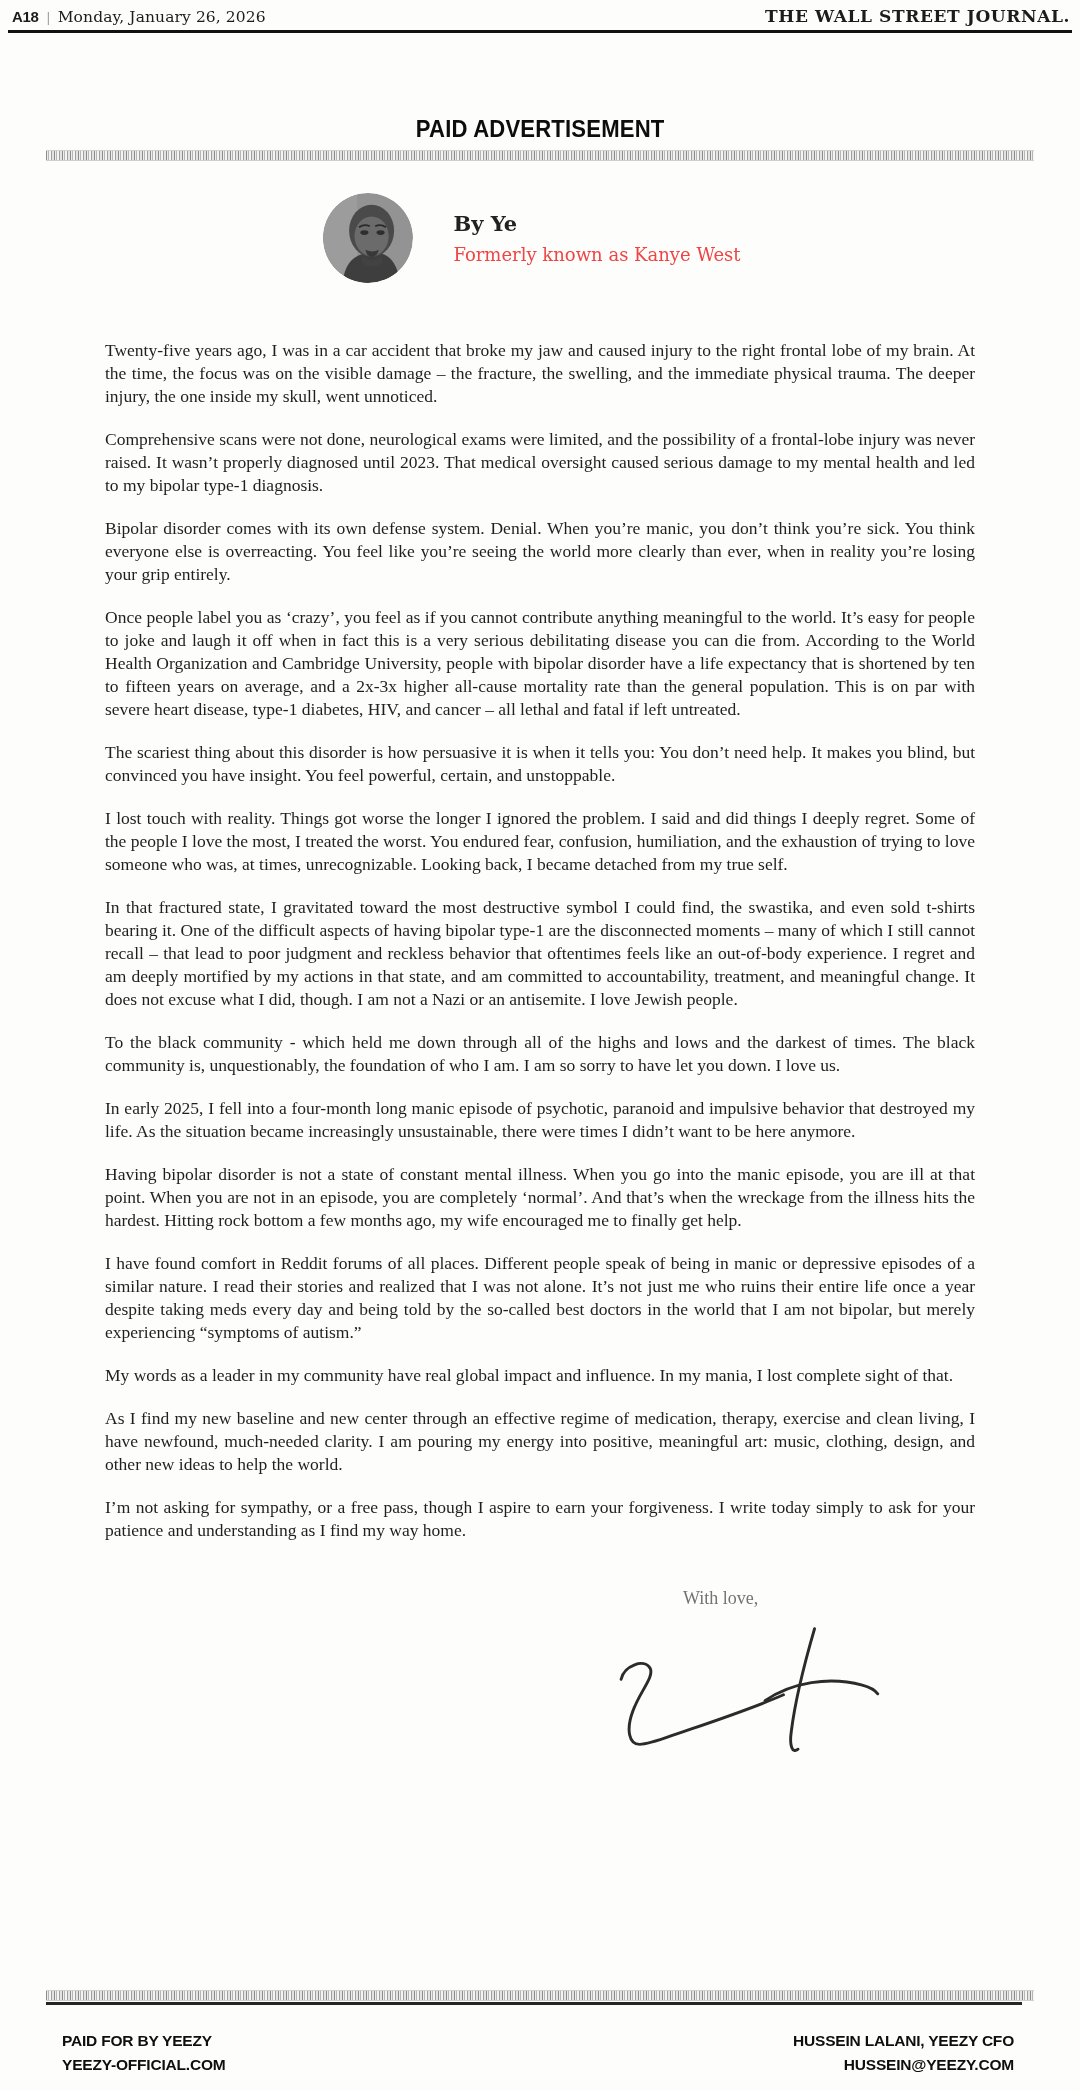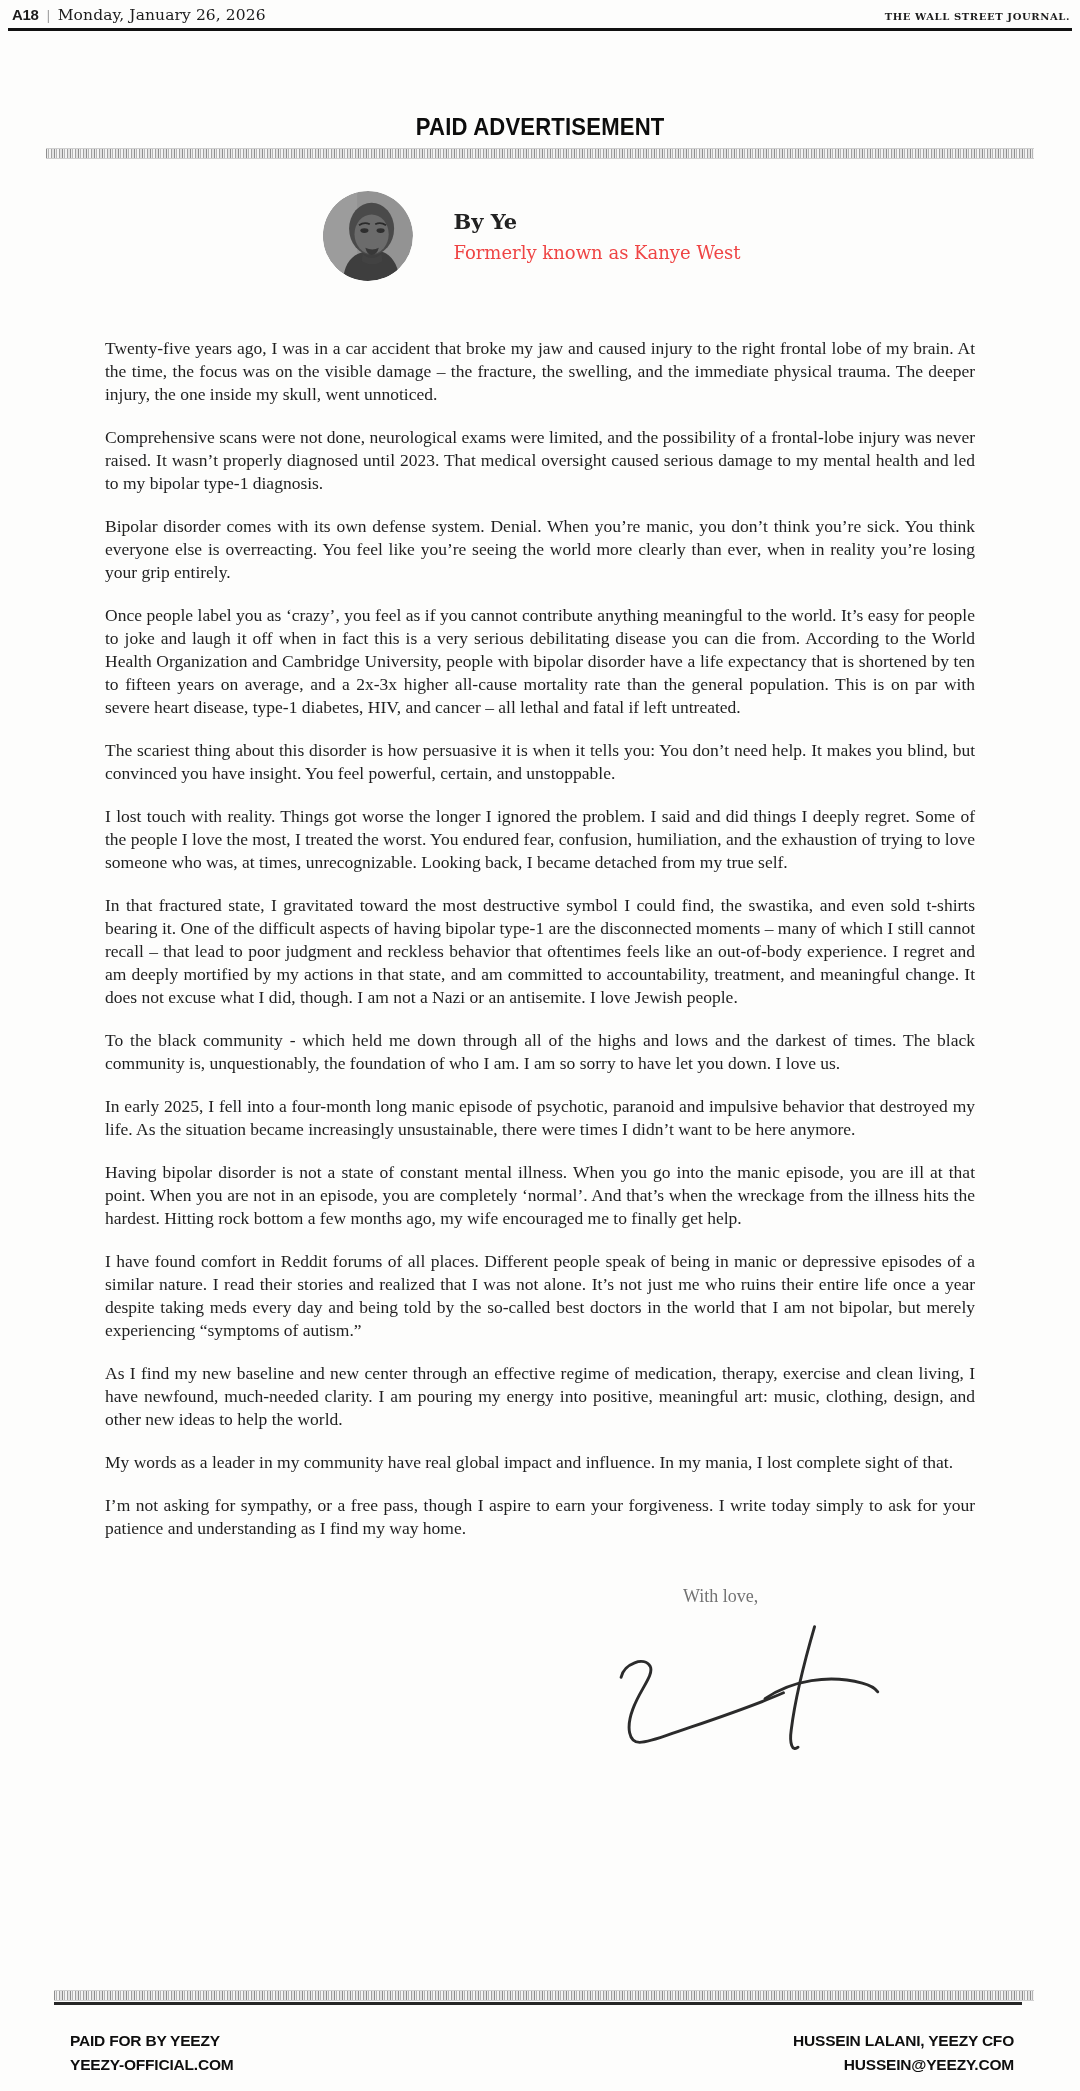--- a/index.html
+++ b/index.html
@@ -32,21 +32,21 @@
   }
   .masthead-left .sep { color: #777; padding: 0 4px; font-size: 15px; }
   .masthead-left .date {
     font-family: "DejaVu Serif", serif;
     font-size: 15.5px;
     letter-spacing: 0.1px;
   }
   .masthead-right {
     font-family: "DejaVu Serif", serif;
     font-weight: bold;
-    font-size: 10px;
+    font-size: 17px;
     letter-spacing: 0.6px;
   }
   .masthead-rule {
     border-bottom: 3px solid #111;
     margin: 0 8px;
   }
   
   .ad-label-wrap { text-align: center; margin-top: 82px; }
   .ad-label {
     display: inline-block;
@@ -122,21 +122,21 @@
     font-size: 18px;
     color: #737373;
   }
   .closing span { margin-left: 578px; }
   .signature-wrap {
     margin: 8px 0 0 570px;
     width: 320px;
     height: 175px;
   }
   
-  .footer { margin-top: auto; margin-left: 8px; }
+  .footer { margin-top: auto; }
   .footer-rule {
     border-bottom: 3px solid #262626;
     margin: 1px 58px 0 46px;
   }
   .footer-cols {
     display: flex;
     justify-content: space-between;
     padding: 24px 66px 0 62px;
   }
   .footer-col {
@@ -205,22 +205,22 @@
     <p>Comprehensive scans were not done, neurological exams were limited, and the possibility of a frontal-lobe injury was never raised. It wasn’t properly diagnosed until 2023. That medical oversight caused serious damage to my mental health and led to my bipolar type-1 diagnosis.</p>
     <p>Bipolar disorder comes with its own defense system. Denial. When you’re manic, you don’t think you’re sick. You think everyone else is overreacting. You feel like you’re seeing the world more clearly than ever, when in reality you’re losing your grip entirely.</p>
     <p>Once people label you as ‘crazy’, you feel as if you cannot contribute anything meaningful to the world. It’s easy for people to joke and laugh it off when in fact this is a very serious debilitating disease you can die from. According to the World Health Organization and Cambridge University, people with bipolar disorder have a life expectancy that is shortened by ten to fifteen years on average, and a 2x-3x higher all-cause mortality rate than the general population.  This is on par with severe heart disease, type-1 diabetes, HIV, and cancer – all lethal and fatal if left untreated.</p>
     <p>The scariest thing about this disorder is how persuasive it is when it tells you: You don’t need help. It makes you blind, but convinced you have insight. You feel powerful, certain, and unstoppable.</p>
     <p>I lost touch with reality. Things got worse the longer I ignored the problem. I said and did things I deeply regret. Some of the people I love the most, I treated the worst. You endured fear, confusion, humiliation, and the exhaustion of trying to love someone who was, at times, unrecognizable. Looking back, I became detached from my true self.</p>
     <p>In that fractured state, I gravitated toward the most destructive symbol I could find, the swastika, and even sold t-shirts bearing it. One of the difficult aspects of having bipolar type-1 are the disconnected moments – many of which I still cannot recall – that lead to poor judgment and reckless behavior that oftentimes feels like an out-of-body experience. I regret and am deeply mortified by my actions in that state, and am committed to accountability, treatment, and meaningful change. It does not excuse what I did, though. I am not a Nazi or an antisemite. I love Jewish people.</p>
     <p>To the black community - which held me down through all of the highs and lows and the darkest of times. The black community is, unquestionably, the foundation of who I am. I am so sorry to have let you down. I love us.</p>
     <p>In early 2025, I fell into a four-month long manic episode of psychotic, paranoid and impulsive behavior that destroyed my life. As the situation became increasingly unsustainable, there were times I didn’t want to be here anymore.</p>
     <p>Having bipolar disorder is not a state of constant mental illness. When you go into the manic episode, you are ill at that point. When you are not in an episode, you are completely ‘normal’. And that’s when the wreckage from the illness hits the hardest. Hitting rock bottom a few months ago, my wife encouraged me to finally get help.</p>
     <p>I have found comfort in Reddit forums of all places. Different people speak of being in manic or depressive episodes of a similar nature. I read their stories and realized that I was not alone. It’s not just me who ruins their entire life once a year despite taking meds every day and being told by the so-called best doctors in the world that I am not bipolar, but merely experiencing “symptoms of autism.”</p>
+    <p>My words as a leader in my community have real global impact and influence. In my mania, I lost complete sight of that.</p>
     <p>As I find my new baseline and new center through an effective regime of medication, therapy, exercise and clean living, I have newfound, much-needed clarity. I am pouring my energy into positive, meaningful art: music, clothing, design, and other new ideas to help the world.</p>
-    <p>My words as a leader in my community have real global impact and influence. In my mania, I lost complete sight of that.</p>
     <p>I’m not asking for sympathy, or a free pass, though I aspire to earn your forgiveness. I write today simply to ask for your patience and understanding as I find my way home.</p>
   </div>
 
   <div class="closing">
     <span>With love,</span>
   </div>
   <div class="signature-wrap">
     <svg viewBox="0 0 320 180" width="320" height="175">
       <g fill="none" stroke="#2b2b2b" stroke-width="3" stroke-linecap="round">
         <path d="M 48,64 C 51,50 72,42 78,53 C 82,62 67,77 60,97 C 53,116 56,131 67,131 C 76,131 89,126 103,121 C 141,108 181,95 215,80"></path>

